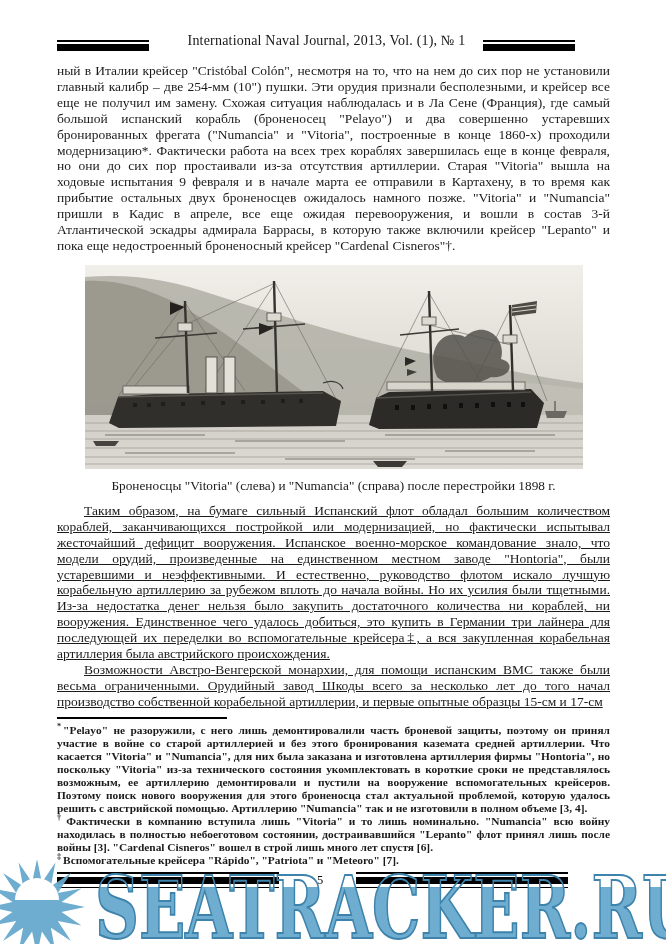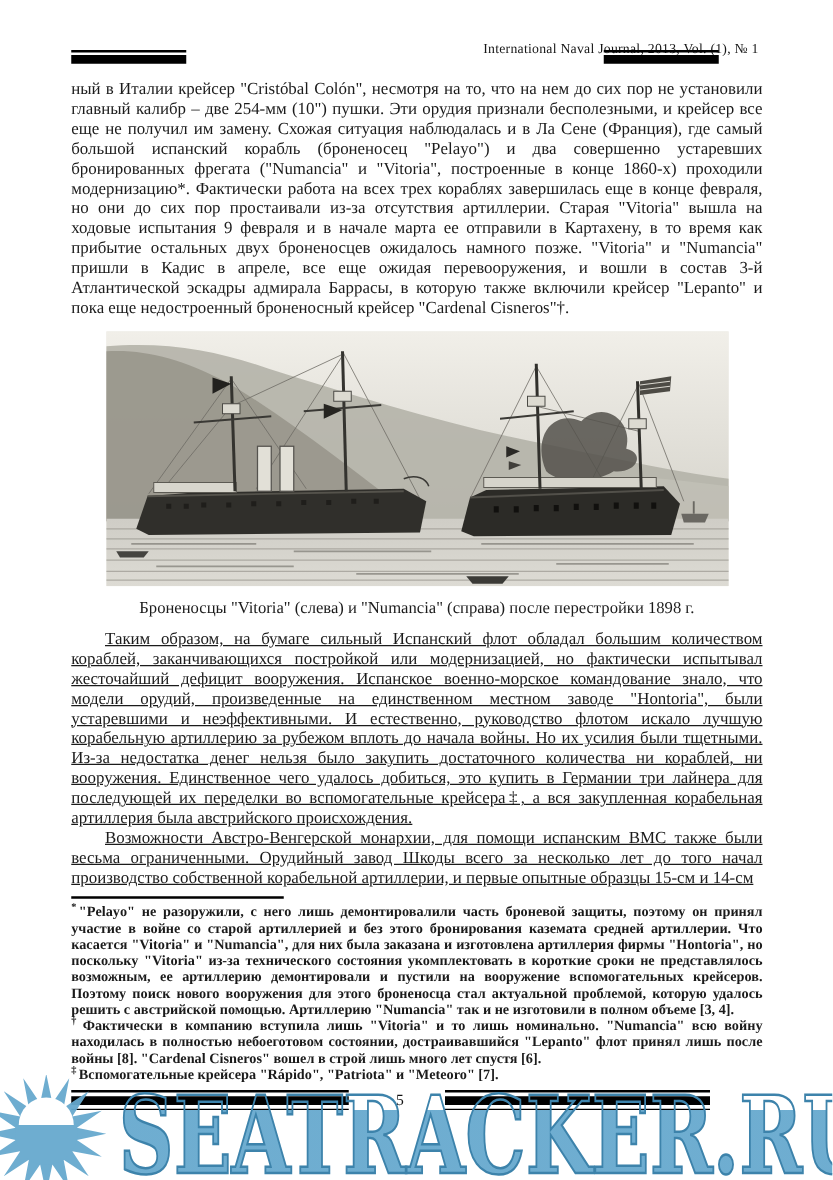--- a/index.html
+++ b/index.html
@@ -6,22 +6,22 @@
   body{width:666px;height:944px;position:relative;overflow:hidden;
        font-family:"Liberation Serif","DejaVu Serif",serif;color:#1b1b1b;}
 
   
   .hdr{position:absolute;top:33px;left:57px;width:553px;height:22px;}
   .rule{position:absolute;top:7px;width:92px;}
   .rule .thin{height:2px;background:#000;}
   .rule .thick{height:7px;background:#000;margin-top:2px;}
   .rule.left{left:0;}
   .rule.right{right:35px;}
-  .hdr-title{position:absolute;left:0;right:3px;top:0;text-align:right;
-             font-size:11px;color:#161616;letter-spacing:.2px;}
+  .hdr-title{position:absolute;left:0;right:14px;top:0;text-align:center;
+             font-size:14px;color:#161616;letter-spacing:.2px;}
 
   
   .content{position:absolute;top:63px;left:57px;width:553px;}
   .content p{margin:0;text-align:justify;font-size:13.5px;line-height:15.9px;}
   p.indent{text-indent:27px;text-decoration:underline;}
 
   
   .figure{width:498px;height:204px;margin:11px auto 0 auto;display:block;}
   .caption{text-align:center;font-size:13.3px;margin:9px 0 9px 0;line-height:16px;}
 
@@ -167,30 +167,30 @@
 
     <path d="M8,176 L34,176 L30,181 L11,181 Z" fill="#454440"></path>
     <path d="M288,196 L322,196 L317,202 L293,202 Z" fill="#3b3a36"></path>
     <path d="M460,146 L482,146 L479,153 L462,153 Z" fill="#6a6862"></path>
     <line x1="470" y1="136" x2="470" y2="146" stroke="#6a6862" stroke-width="1.5"></line>
   </svg>
 
   <div class="caption">Броненосцы "Vitoria" (слева) и "Numancia" (справа) после перестройки 1898 г.</div>
 
   <p class="indent">Таким образом, на бумаге сильный Испанский флот обладал большим количеством кораблей, заканчивающихся постройкой или модернизацией, но фактически испытывал жесточайший дефицит вооружения. Испанское военно-морское командование знало, что модели орудий, произведенные на единственном местном заводе "Hontoria", были устаревшими и неэффективными. И естественно, руководство флотом искало лучшую корабельную артиллерию за рубежом вплоть до начала войны. Но их усилия были тщетными. Из-за недостатка денег нельзя было закупить достаточного количества ни кораблей, ни вооружения. Единственное чего удалось добиться, это купить в Германии три лайнера для последующей их переделки во вспомогательные крейсера‡, а вся закупленная корабельная артиллерия была австрийского происхождения.</p>
-  <p class="indent">Возможности Австро-Венгерской монархии, для помощи испанским ВМС также были весьма ограниченными. Орудийный завод Шкоды всего за несколько лет до того начал производство собственной корабельной артиллерии, и первые опытные образцы 15-см и 14-см</p>
+  <p class="indent">Возможности Австро-Венгерской монархии, для помощи испанским ВМС также были весьма ограниченными. Орудийный завод Шкоды всего за несколько лет до того начал производство собственной корабельной артиллерии, и первые опытные образцы 15-см и 17-см</p>
 
   <hr class="fnsep">
 
   <div class="footnotes">
     <div class="footnote">
       <sup>*</sup><span>"Pelayo" не разоружили, с него лишь демонтировалили часть броневой защиты, поэтому он принял участие в войне со старой артиллерией и без этого бронирования каземата средней артиллерии. Что касается "Vitoria" и "Numancia", для них была заказана и изготовлена артиллерия фирмы "Hontoria", но поскольку "Vitoria" из-за технического состояния укомплектовать в короткие сроки не представлялось возможным, ее артиллерию демонтировали и пустили на вооружение вспомогательных крейсеров. Поэтому поиск нового вооружения для этого броненосца стал актуальной проблемой, которую удалось решить с австрийской помощью. Артиллерию "Numancia" так и не изготовили в полном объеме [3, 4].</span>
     </div>
     <div class="footnote">
-      <sup>†</sup><span>Фактически в компанию вступила лишь "Vitoria" и то лишь номинально. "Numancia" всю войну находилась в полностью небоеготовом состоянии, достраивавшийся "Lepanto" флот принял лишь после войны [8]. "Cardenal Cisneros" вошел в строй лишь много лет спустя [6].</span>
+      <sup>†</sup><span>Фактически в компанию вступила лишь "Vitoria" и то лишь номинально. "Numancia" всю войну находилась в полностью небоеготовом состоянии, достраивавшийся "Lepanto" флот принял лишь после войны [3]. "Cardenal Cisneros" вошел в строй лишь много лет спустя [6].</span>
     </div>
     <div class="footnote">
       <sup>‡</sup><span>Вспомогательные крейсера "Rápido", "Patriota" и "Meteoro" [7].</span>
     </div>
   </div>
 </div>
 
 <div class="ftr">
   <div class="frule left">
     <div class="t1"></div>

